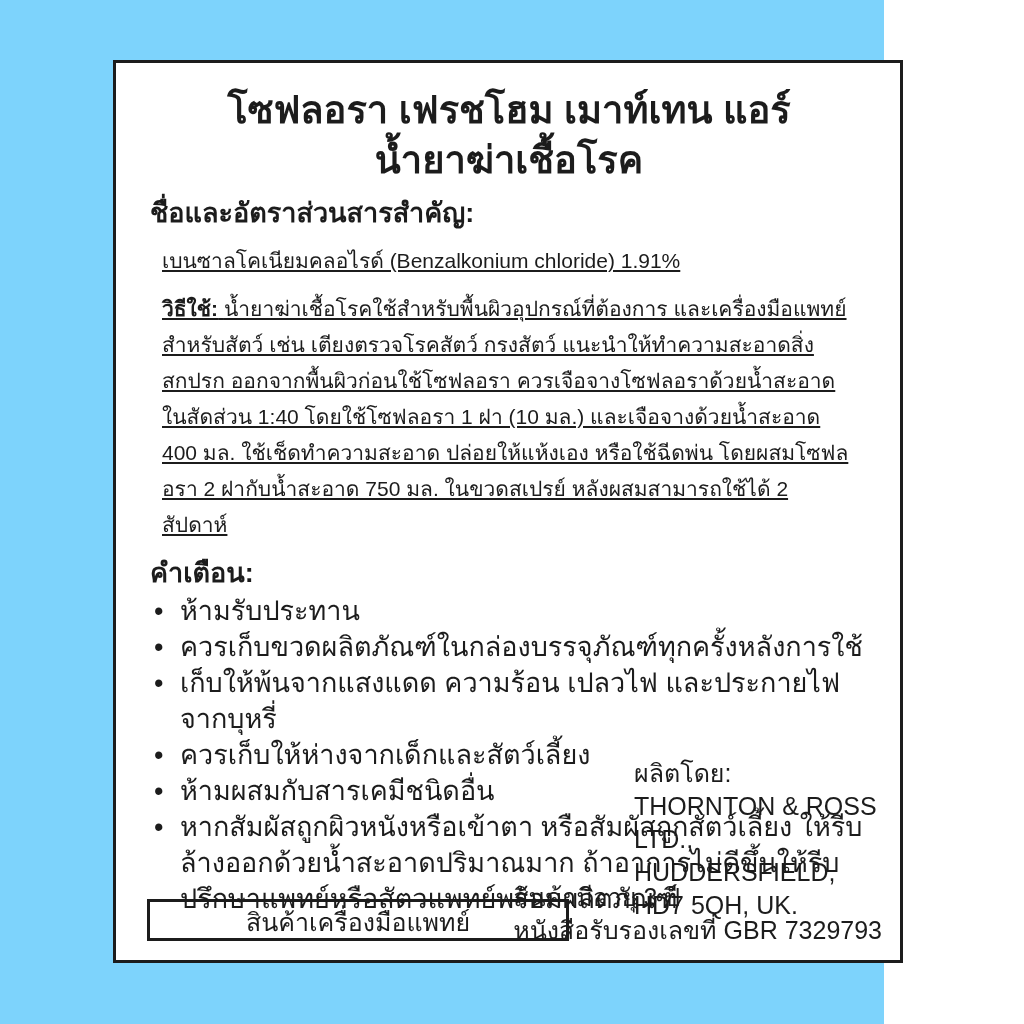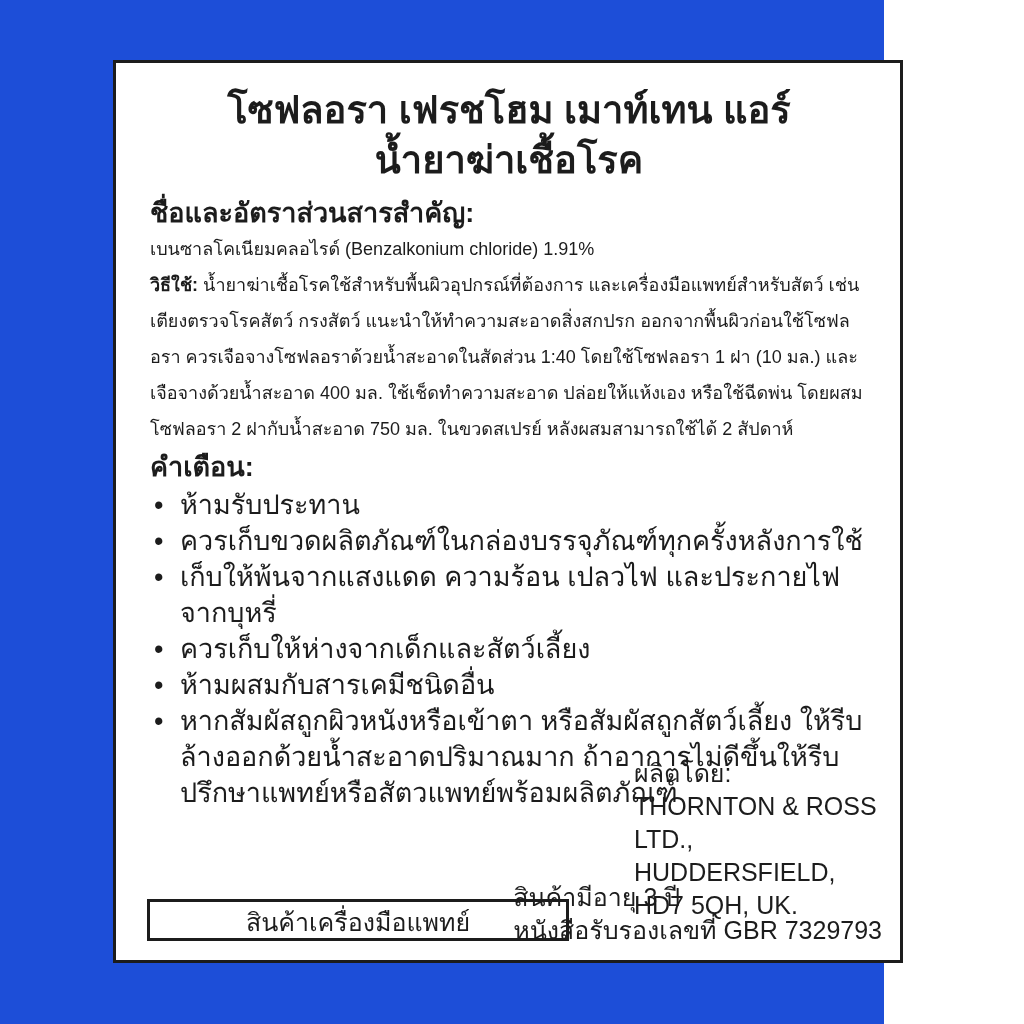--- a/index.html
+++ b/index.html
@@ -4,21 +4,21 @@
 <style>
   html, body {
     margin: 0;
     padding: 0;
     background: #ffffff;
   }
   .page {
     position: relative;
     width: 884px;
     height: 1024px;
-    background: #1d4ed8;
+    background: #7dd3fc;
     font-family: "Liberation Sans", sans-serif;
     color: #1c1c1c;
   }
   .label-box {
     position: absolute;
     left: 113px;
     top: 60px;
     width: 790px;
     height: 903px;
     border: 3px solid #1c1c1c;
@@ -34,23 +34,24 @@
     font-size: 38px;
     line-height: 50px;
     margin: 0 0 10px 0;
   }
   .title .line { display: block; }
   .section { margin: 0; }
   .heading-inline {
     font-weight: bold;
   }
   .body-text {
-    font-size: 18px;
+    font-size: 21px;
     line-height: 36px;
-    margin: 0;
+    margin: 12px;
+    text-decoration: underline;
   }
   .standalone-heading {
     font-weight: bold;
     font-size: 27px;
     line-height: 36px;
     margin: 2px 0 0 0;
   }
   ul.warnings {
     list-style: none;
     margin: 2px 0 0 0;

